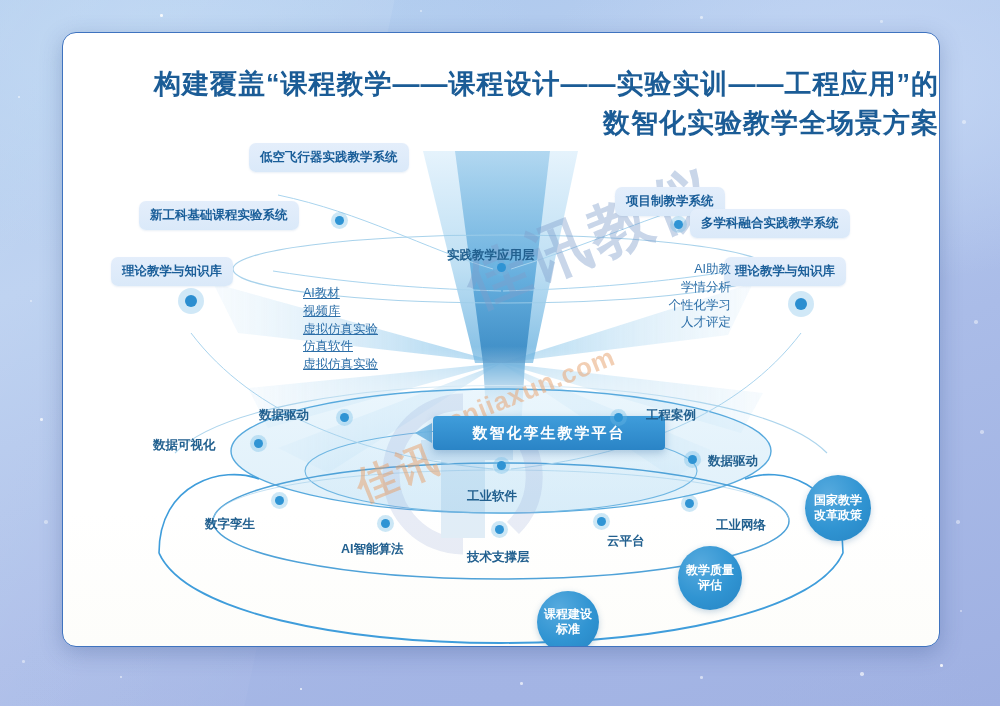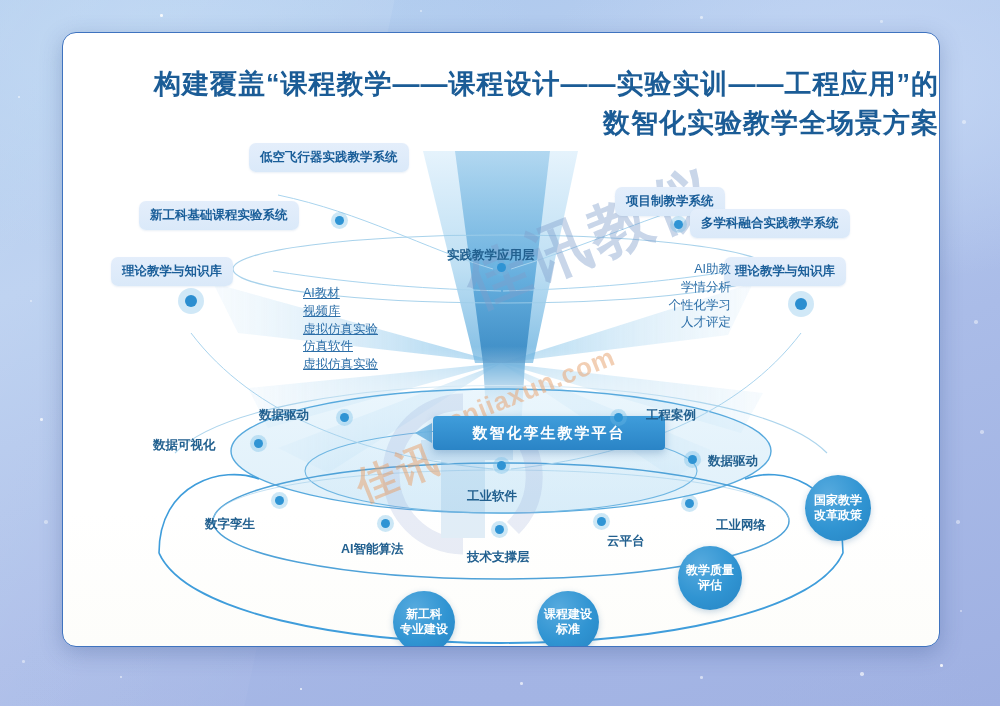--- a/index.html
+++ b/index.html
@@ -305,19 +305,18 @@
 
     <div class="lbl strong" style="left:544px;top:500px;">云平台</div>
     <div class="dot" style="left:534px;top:484px;"></div>
 
     <div class="lbl strong" style="left:653px;top:484px;">工业网络</div>
     <div class="dot" style="left:622px;top:466px;"></div>
 
     <div class="lbl strong" style="left:404px;top:516px;">技术支撑层</div>
     <div class="dot" style="left:432px;top:492px;"></div>
 
-    <div class="bubble" style="left:330px;top:558px;width:62px;height:62px;">新工科<br>专业建设</div>
     <div class="bubble" style="left:474px;top:558px;width:62px;height:62px;">课程建设<br>标准</div>
     <div class="bubble" style="left:615px;top:513px;width:64px;height:64px;">教学质量<br>评估</div>
     <div class="bubble" style="left:742px;top:442px;width:66px;height:66px;">国家教学<br>改革政策</div>
 
   </div>
 </div>
 
 </body></html>

